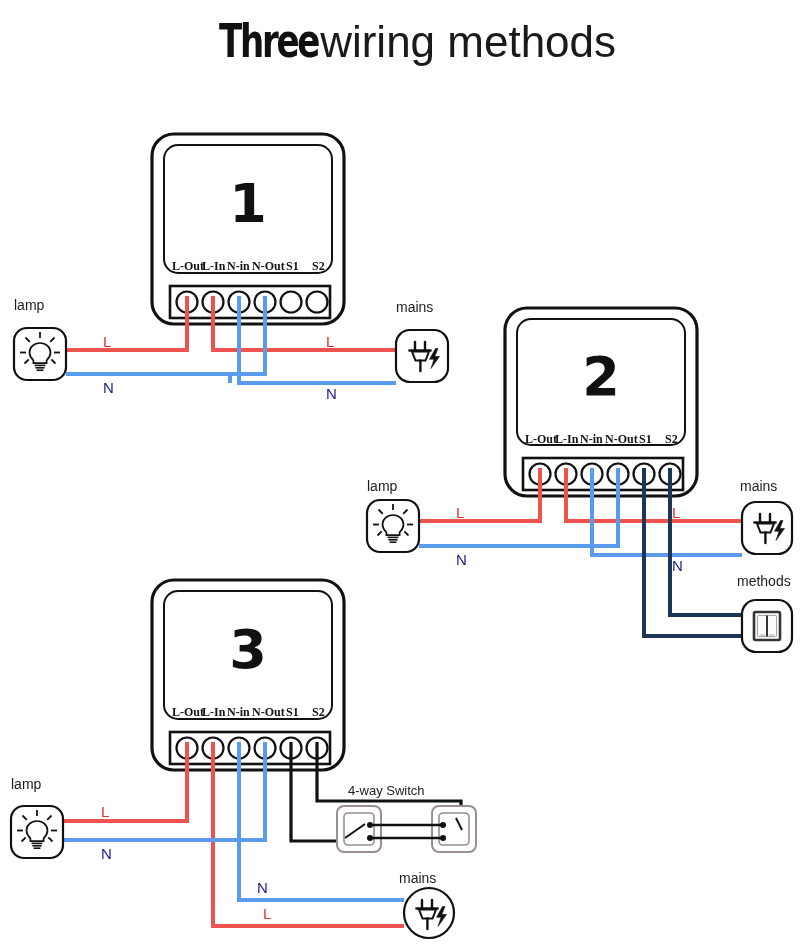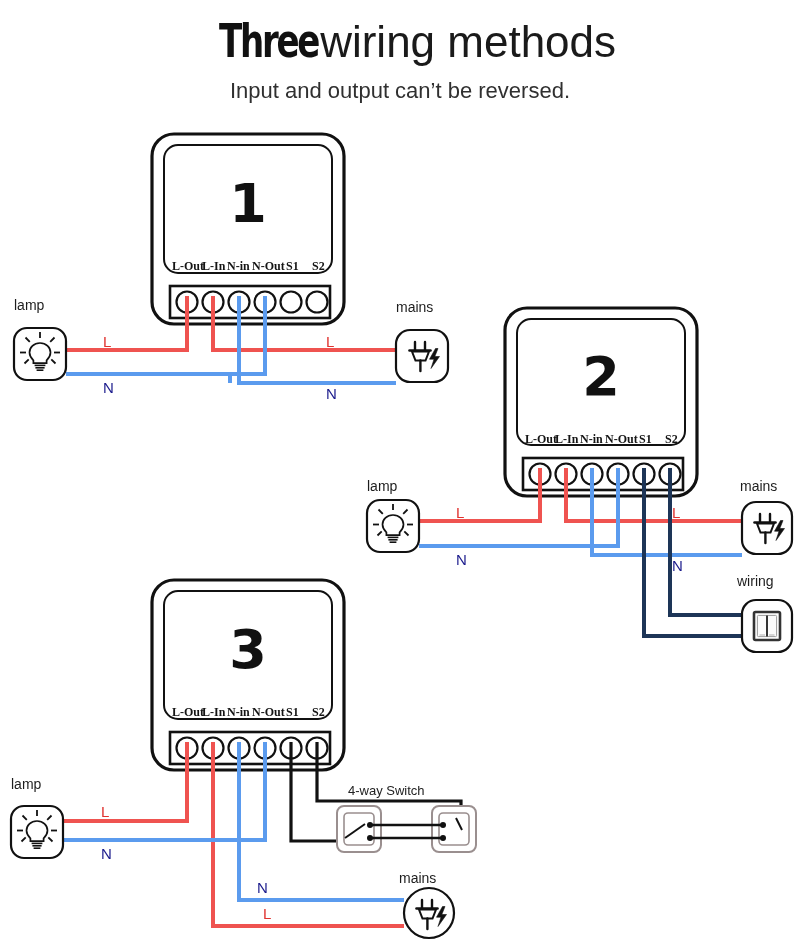--- a/index.html
+++ b/index.html
@@ -61,21 +61,20 @@
     position:absolute;font-size:13px;color:#222222;
     font-family:"Liberation Sans", sans-serif;white-space:nowrap;
   }
 </style>
 </head>
 <body>
 
 <div id="stage">
 
   <div class="title-wrap"><span class="title-strong">Three</span><span class="title-rest"> wiring methods</span></div>
-  <div class="subtitle">Input and output can’t be reversed.</div>
 
   <svg class="layer" viewBox="0 0 800 947">
     <defs>
       <g id="bulb-glyph">
 
         <path d="M0,-9 C-6.2,-9 -10.5,-4.6 -10.5,0.6 C-10.5,4.2 -8.4,6.6 -6.6,8.4 L-6.6,11.2 L6.6,11.2 L6.6,8.4 C8.4,6.6 10.5,4.2 10.5,0.6 C10.5,-4.6 6.2,-9 0,-9 Z" fill="none" stroke="#111" stroke-width="1.7"></path>
         <line x1="-5.4" y1="13.4" x2="5.4" y2="13.4" stroke="#111" stroke-width="1.6"></line>
         <line x1="-4.6" y1="15.8" x2="4.6" y2="15.8" stroke="#111" stroke-width="1.6"></line>
         <line x1="-3.4" y1="18.2" x2="3.4" y2="18.2" stroke="#111" stroke-width="1.6"></line>
 
@@ -271,21 +270,21 @@
   <div class="mod-label" style="left:505px;top:345px;width:192px;text-align:center;font-size:54px;">2</div>
   <div class="term-label" style="left:525px;top:432px;">L-Out</div>
   <div class="term-label" style="left:555px;top:432px;">L-In</div>
   <div class="term-label" style="left:580px;top:432px;">N-in</div>
   <div class="term-label" style="left:605px;top:432px;">N-Out</div>
   <div class="term-label" style="left:639px;top:432px;">S1</div>
   <div class="term-label" style="left:665px;top:432px;">S2</div>
 
   <div class="cap" style="left:367px;top:478px;">lamp</div>
   <div class="cap" style="left:740px;top:478px;">mains</div>
-  <div class="cap" style="left:737px;top:573px;">wiring</div>
+  <div class="cap" style="left:737px;top:573px;">methods</div>
   <div class="wlab l" style="left:456px;top:504px;">L</div>
   <div class="wlab n" style="left:456px;top:551px;">N</div>
   <div class="wlab l" style="left:672px;top:504px;">L</div>
   <div class="wlab n" style="left:672px;top:557px;">N</div>
 
   <div class="mod-label" style="left:152px;top:618px;width:192px;text-align:center;font-size:54px;">3</div>
   <div class="term-label" style="left:172px;top:705px;">L-Out</div>
   <div class="term-label" style="left:202px;top:705px;">L-In</div>
   <div class="term-label" style="left:227px;top:705px;">N-in</div>
   <div class="term-label" style="left:252px;top:705px;">N-Out</div>

